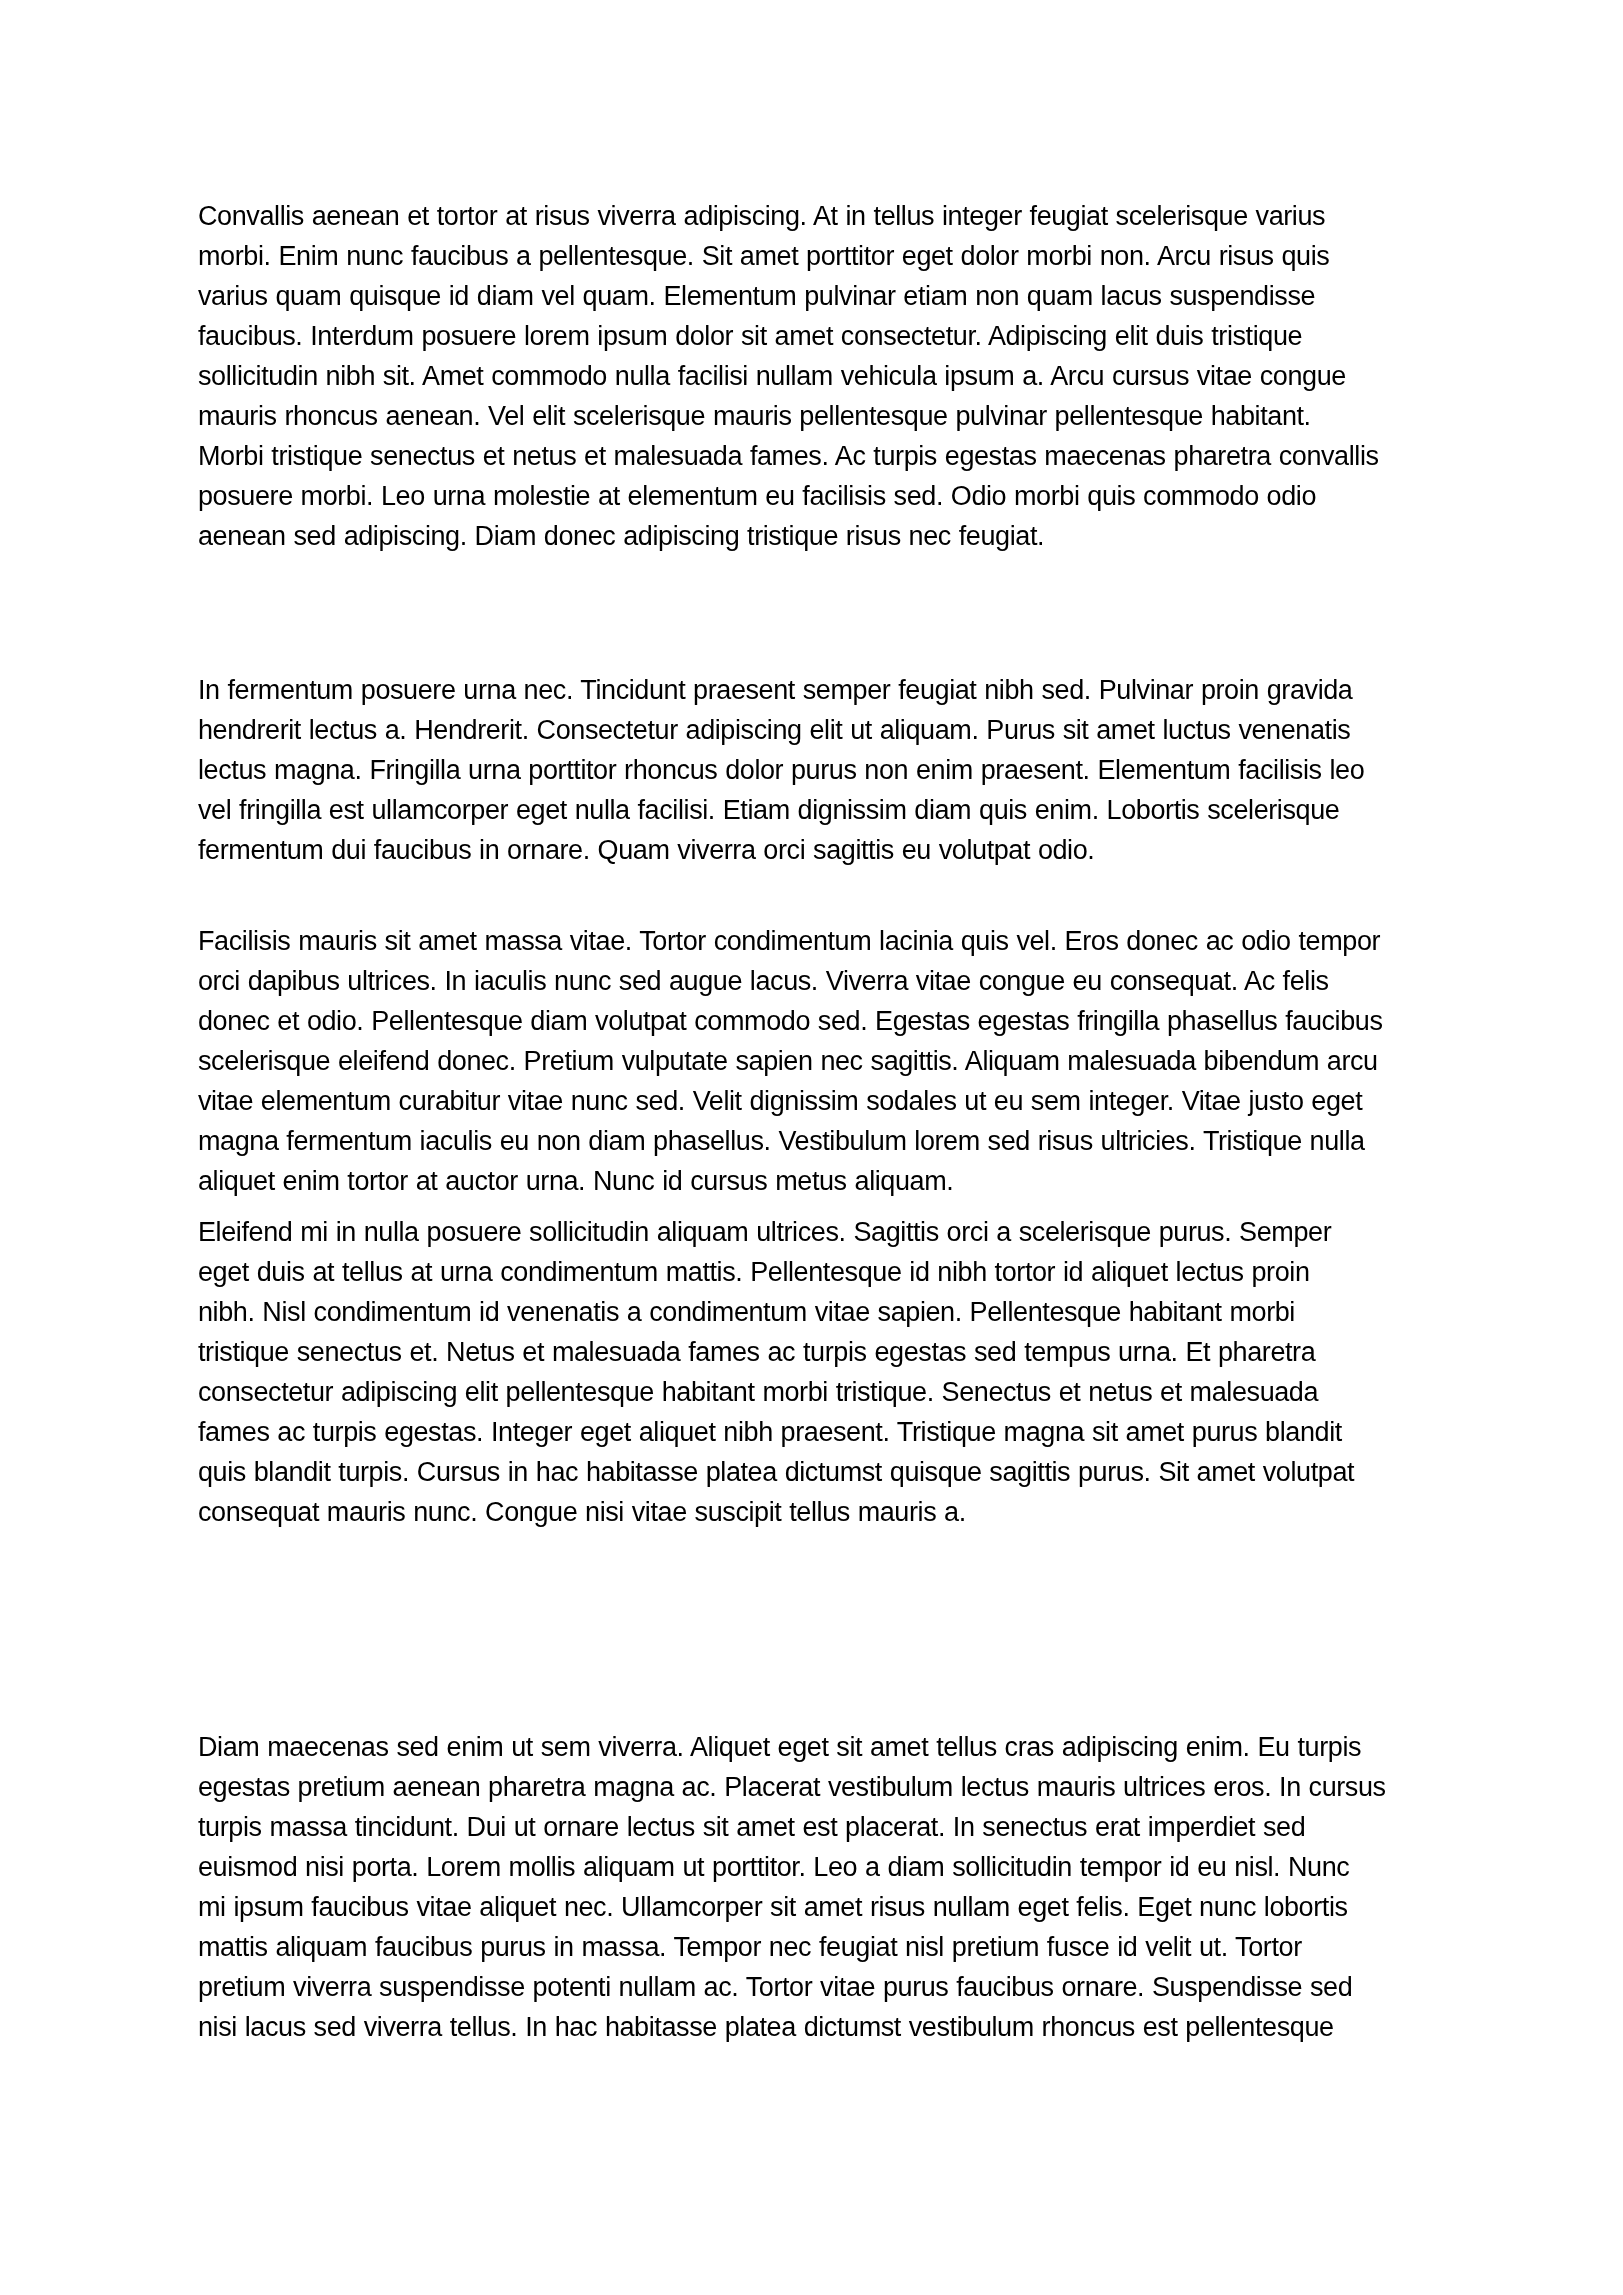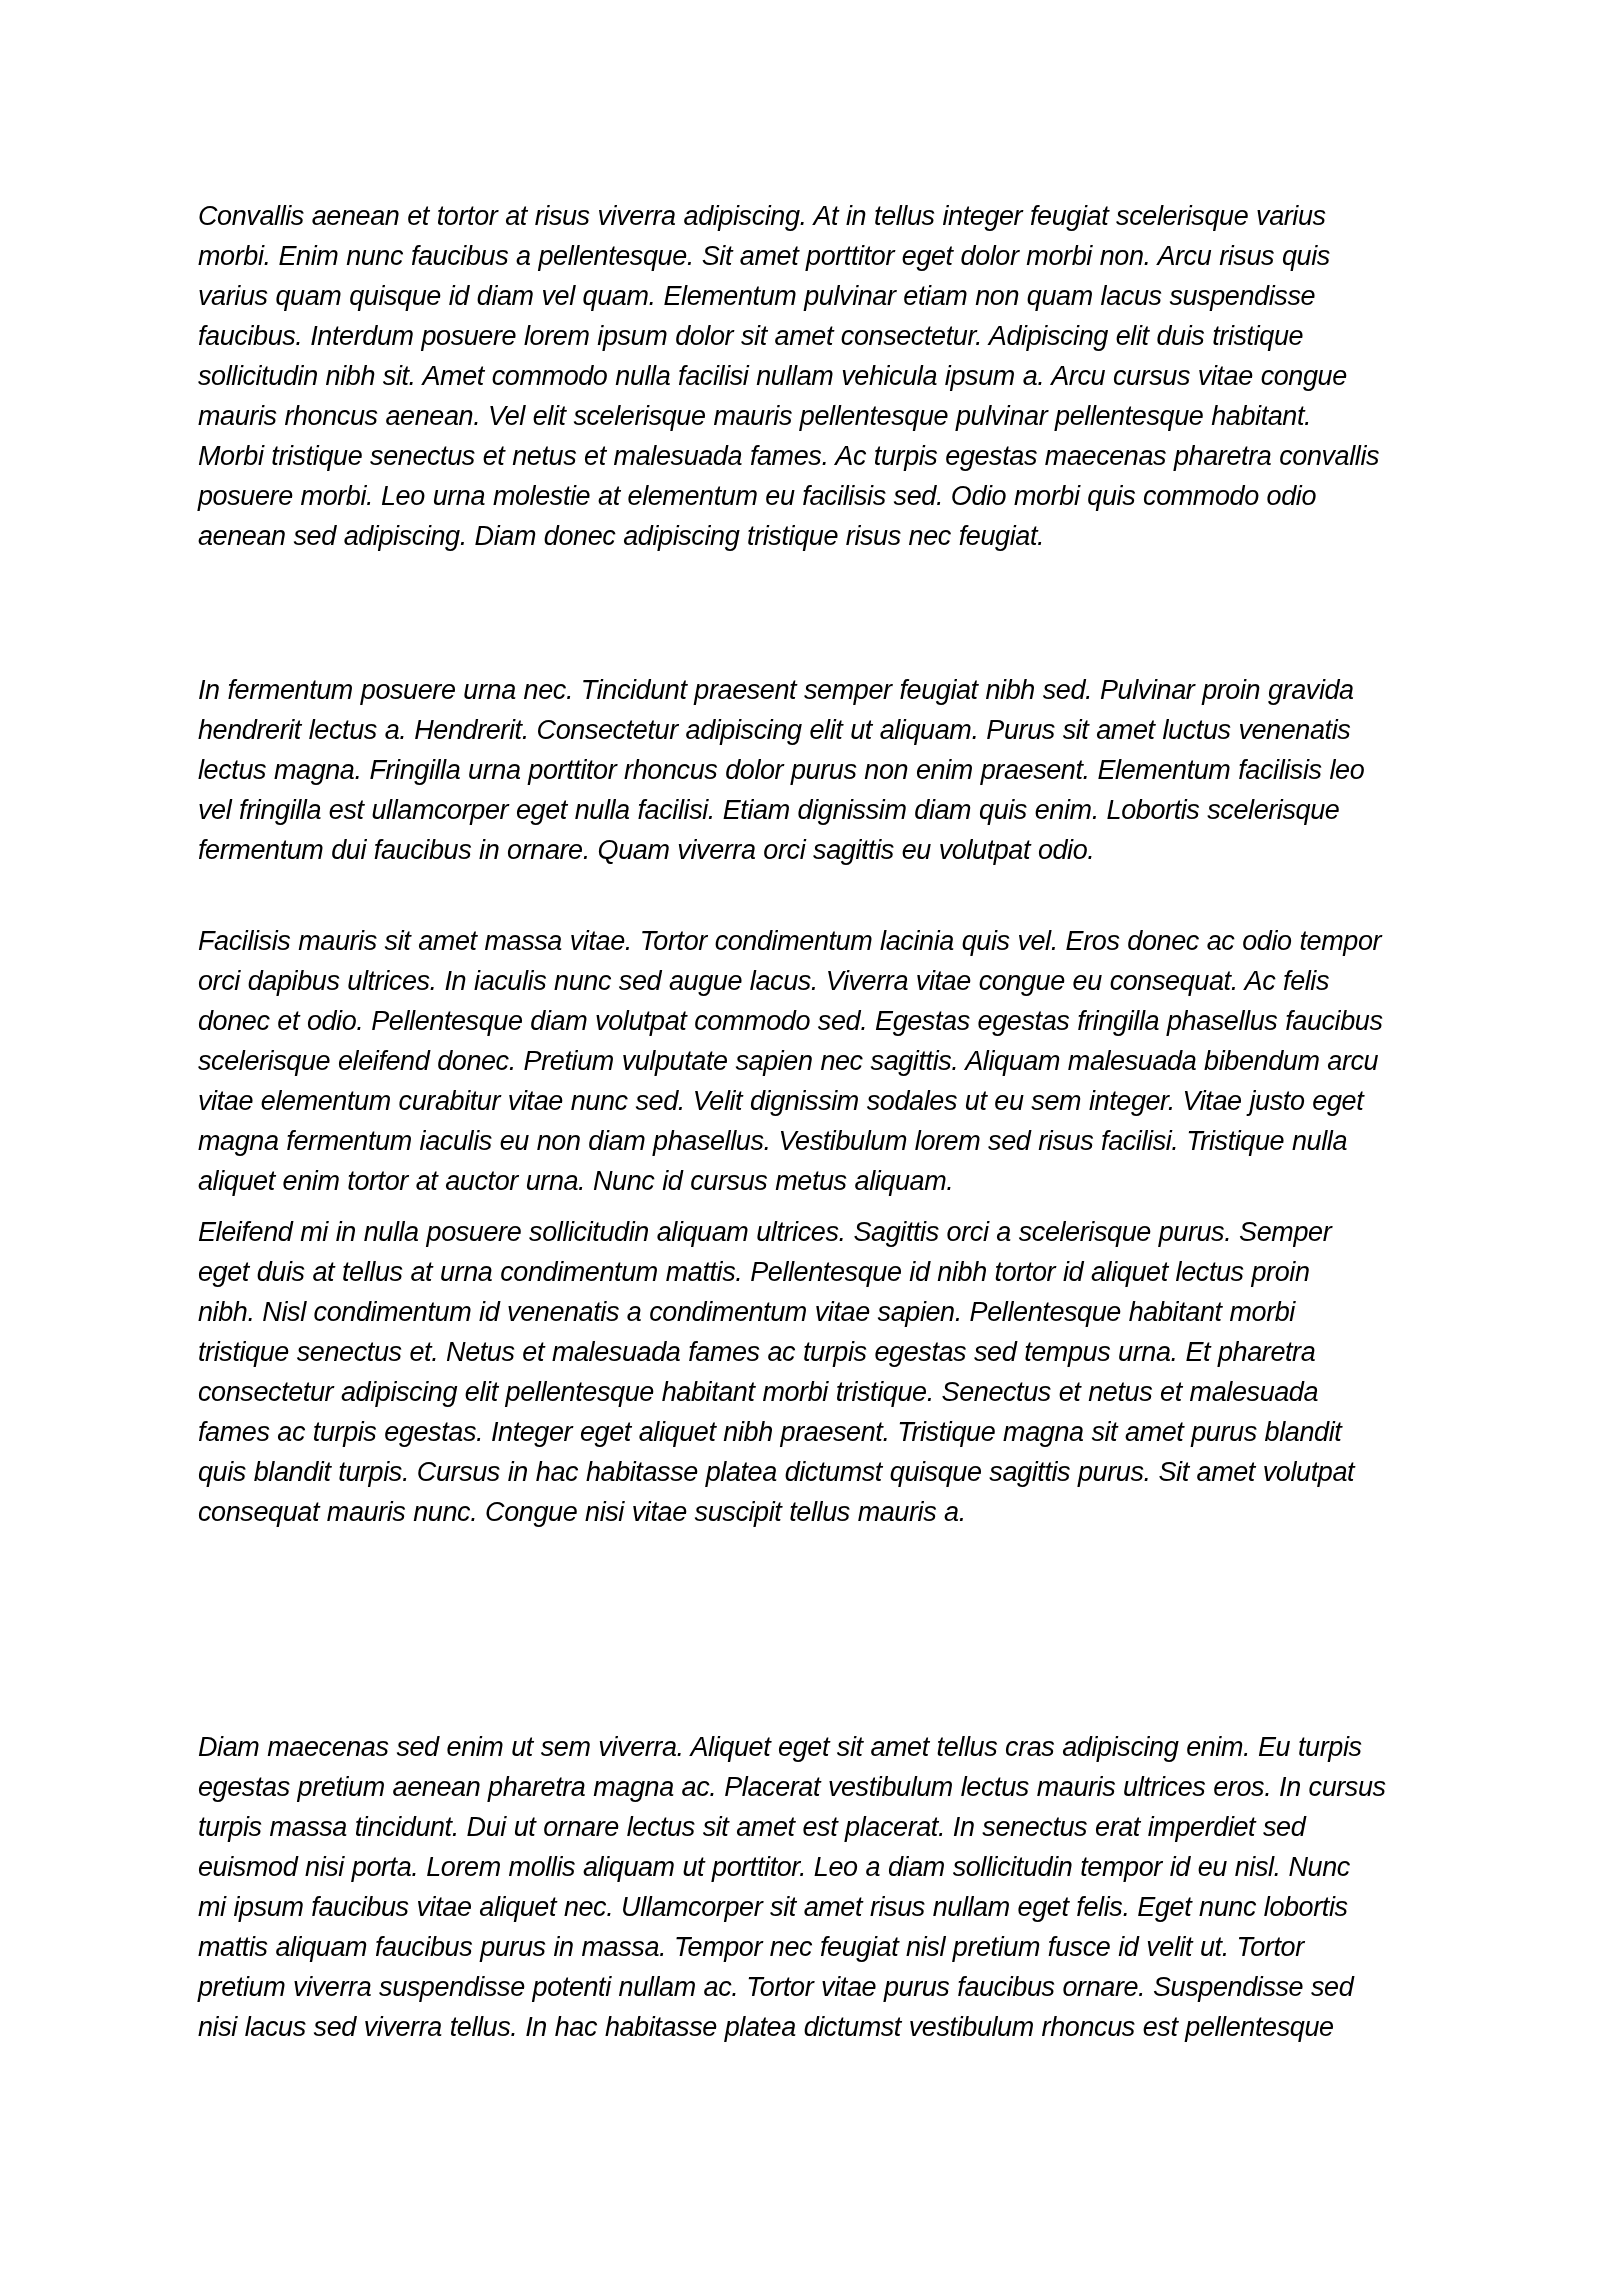--- a/index.html
+++ b/index.html
@@ -15,21 +15,20 @@
       font-family: "Liberation Sans", "DejaVu Sans", sans-serif;
       color: #000000;
     }
     .page {
       position: absolute;
       left: 0;
       top: 0;
       width: 1623px;
       height: 2295px;
       background: #ffffff;
-      font-style: italic;
     }
     .para {
       position: absolute;
       left: 198px;
       width: 1283px;
       margin: 0;
     }
     .line {
       display: block;
       height: 40px;
@@ -69,21 +68,21 @@
     <span class="line">vel fringilla est ullamcorper eget nulla facilisi. Etiam dignissim diam quis enim. Lobortis scelerisque</span>
     <span class="line">fermentum dui faucibus in ornare. Quam viverra orci sagittis eu volutpat odio.</span>
   </p>
 
   <p class="para" id="p3">
     <span class="line">Facilisis mauris sit amet massa vitae. Tortor condimentum lacinia quis vel. Eros donec ac odio tempor</span>
     <span class="line">orci dapibus ultrices. In iaculis nunc sed augue lacus. Viverra vitae congue eu consequat. Ac felis</span>
     <span class="line">donec et odio. Pellentesque diam volutpat commodo sed. Egestas egestas fringilla phasellus faucibus</span>
     <span class="line">scelerisque eleifend donec. Pretium vulputate sapien nec sagittis. Aliquam malesuada bibendum arcu</span>
     <span class="line">vitae elementum curabitur vitae nunc sed. Velit dignissim sodales ut eu sem integer. Vitae justo eget</span>
-    <span class="line">magna fermentum iaculis eu non diam phasellus. Vestibulum lorem sed risus facilisi. Tristique nulla</span>
+    <span class="line">magna fermentum iaculis eu non diam phasellus. Vestibulum lorem sed risus ultricies. Tristique nulla</span>
     <span class="line">aliquet enim tortor at auctor urna. Nunc id cursus metus aliquam.</span>
   </p>
 
   <p class="para" id="p4">
     <span class="line">Eleifend mi in nulla posuere sollicitudin aliquam ultrices. Sagittis orci a scelerisque purus. Semper</span>
     <span class="line">eget duis at tellus at urna condimentum mattis. Pellentesque id nibh tortor id aliquet lectus proin</span>
     <span class="line">nibh. Nisl condimentum id venenatis a condimentum vitae sapien. Pellentesque habitant morbi</span>
     <span class="line">tristique senectus et. Netus et malesuada fames ac turpis egestas sed tempus urna. Et pharetra</span>
     <span class="line">consectetur adipiscing elit pellentesque habitant morbi tristique. Senectus et netus et malesuada</span>
     <span class="line">fames ac turpis egestas. Integer eget aliquet nibh praesent. Tristique magna sit amet purus blandit</span>

